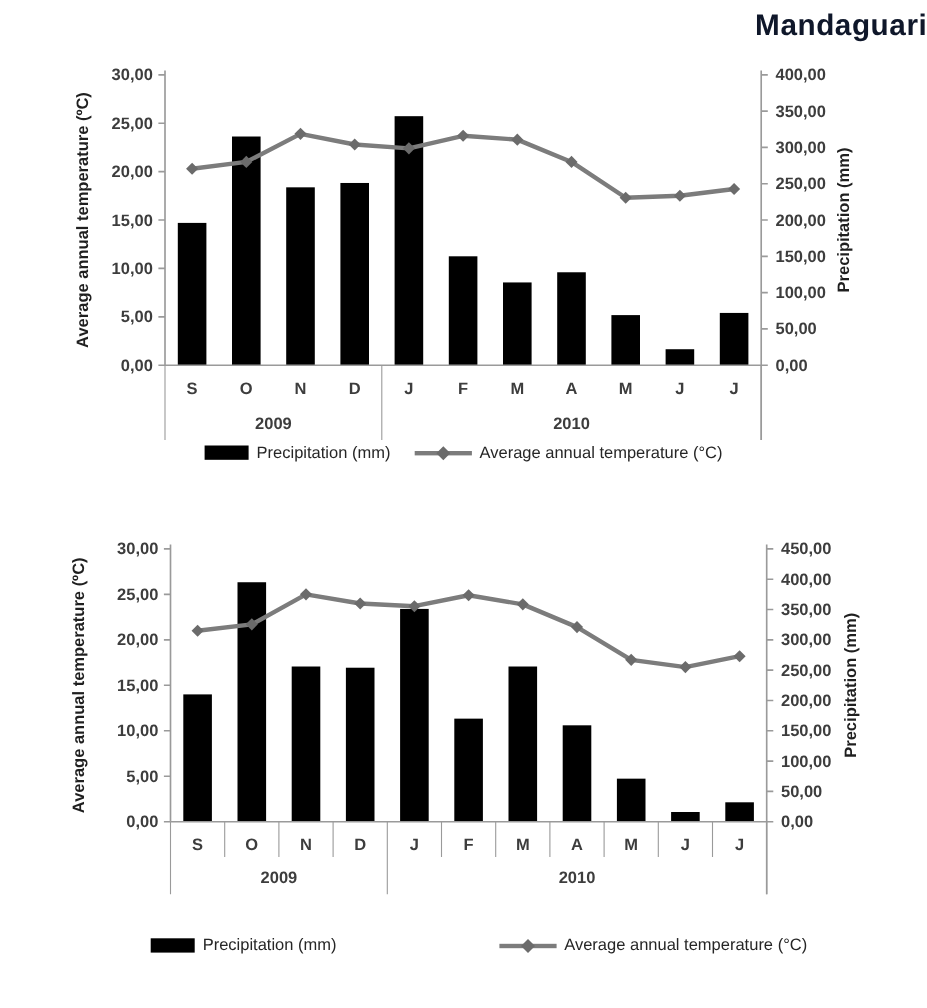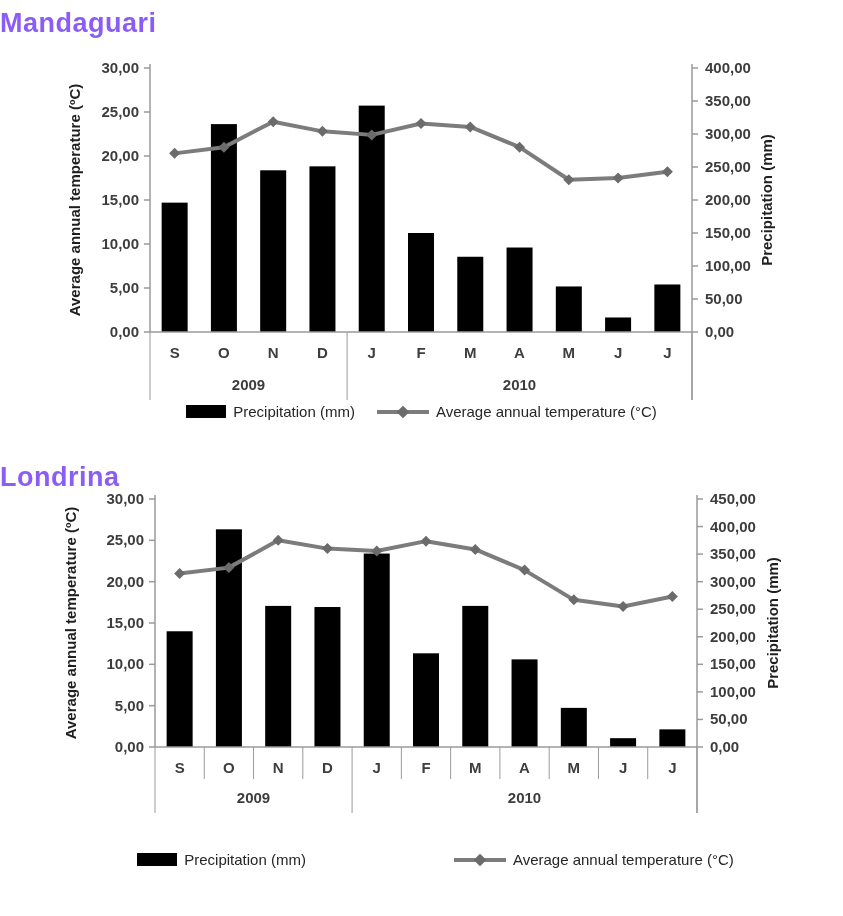--- a/index.html
+++ b/index.html
@@ -1,19 +1,19 @@
 <!DOCTYPE html>
 <html><head>
 <meta charset="utf-8">
 <style>
   html,body{margin:0;padding:0;background:#ffffff;}
   body{font-family:"Liberation Sans",sans-serif;}
   #canvas{position:relative;width:843px;height:916px;background:#ffffff;overflow:hidden;}
-  .chart-title{position:absolute;left:0;width:843px;text-align:left;
-    font-size:27px;font-weight:bold;color:#8b5cf6;letter-spacing:0.5px;}
+  .chart-title{position:absolute;left:0;width:843px;text-align:right;
+    font-size:27px;font-weight:bold;color:#0f172a;letter-spacing:0.5px;}
   #title-1{top:8px;}
   #title-2{top:462px;}
   .plot-svg{position:absolute;left:0;}
   #svg-0{top:50px;}
   #svg-1{top:488px;}
   svg text{font-family:"Liberation Sans",sans-serif;}
   .legend{position:absolute;left:0;width:843px;display:flex;justify-content:center;
     align-items:center;}
   #legend-0{top:403px;gap:22px;}
   #legend-1{top:851px;gap:148px;transform:translateX(14px);}
@@ -120,21 +120,20 @@
     <div class="legend-item">
       <span class="legend-swatch-bar"></span>
       <span class="legend-label">Precipitation (mm)</span>
     </div>
     <div class="legend-item">
       <span class="legend-swatch-line"></span>
       <span class="legend-label">Average annual temperature (°C)</span>
     </div>
   </div>
 
-  <div id="title-2" class="chart-title">Londrina</div>
   <svg id="svg-1" class="plot-svg" width="843" height="340">
       <g>
         <rect x="166.63636363636363" y="143.26666666666665" width="26" height="115.73333333333335" fill="#000000"></rect>
         <rect x="215.9090909090909" y="41.3111111111111" width="26" height="217.6888888888889" fill="#000000"></rect>
         <rect x="265.1818181818182" y="117.91555555555556" width="26" height="141.08444444444444" fill="#000000"></rect>
         <rect x="314.4545454545455" y="119.01777777777778" width="26" height="139.98222222222222" fill="#000000"></rect>
         <rect x="363.72727272727275" y="65.56" width="26" height="193.44" fill="#000000"></rect>
         <rect x="413" y="165.31111111111113" width="26" height="93.68888888888887" fill="#000000"></rect>
         <rect x="462.27272727272725" y="117.91555555555556" width="26" height="141.08444444444444" fill="#000000"></rect>
         <rect x="511.5454545454545" y="171.37333333333333" width="26" height="87.62666666666667" fill="#000000"></rect>

